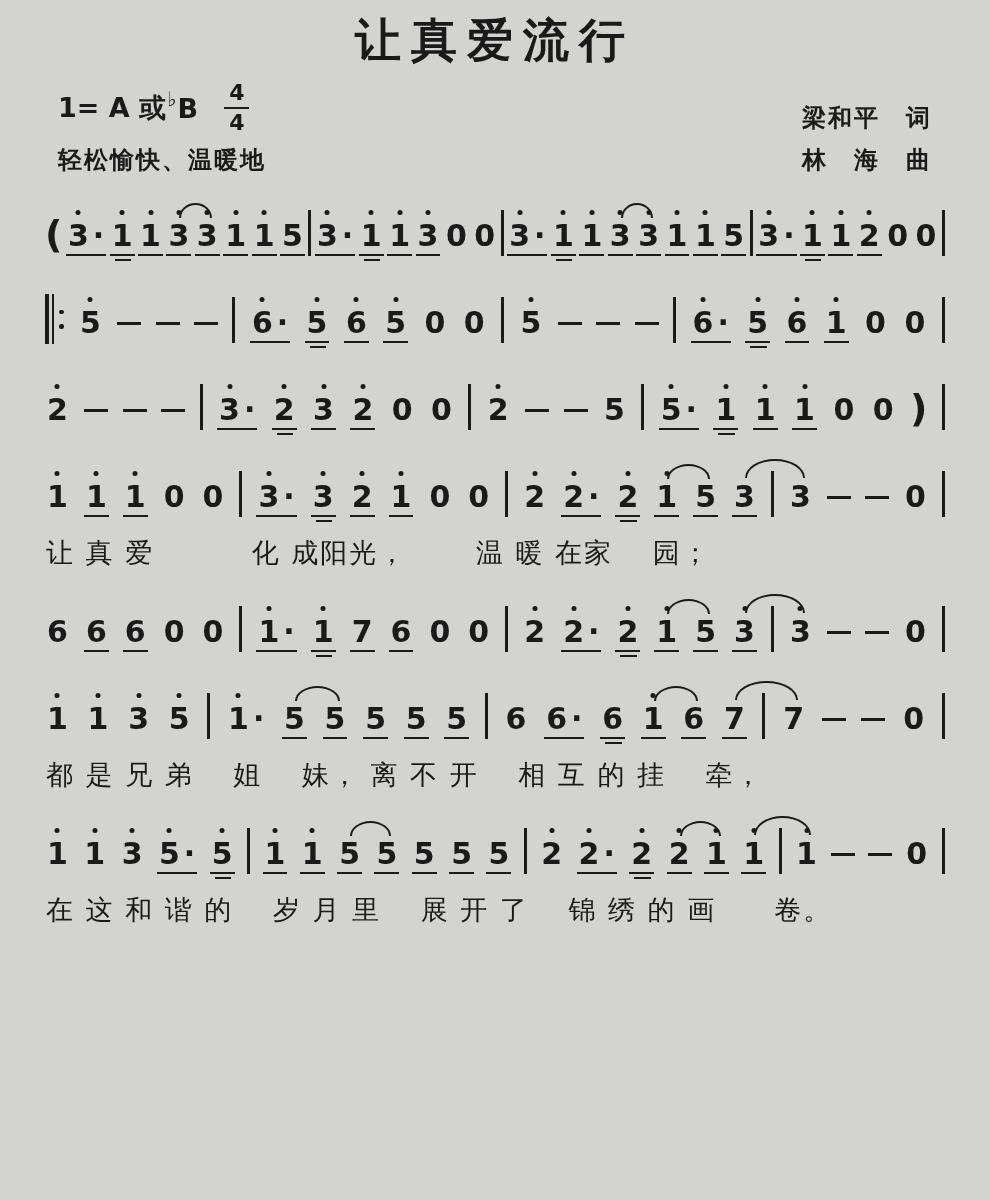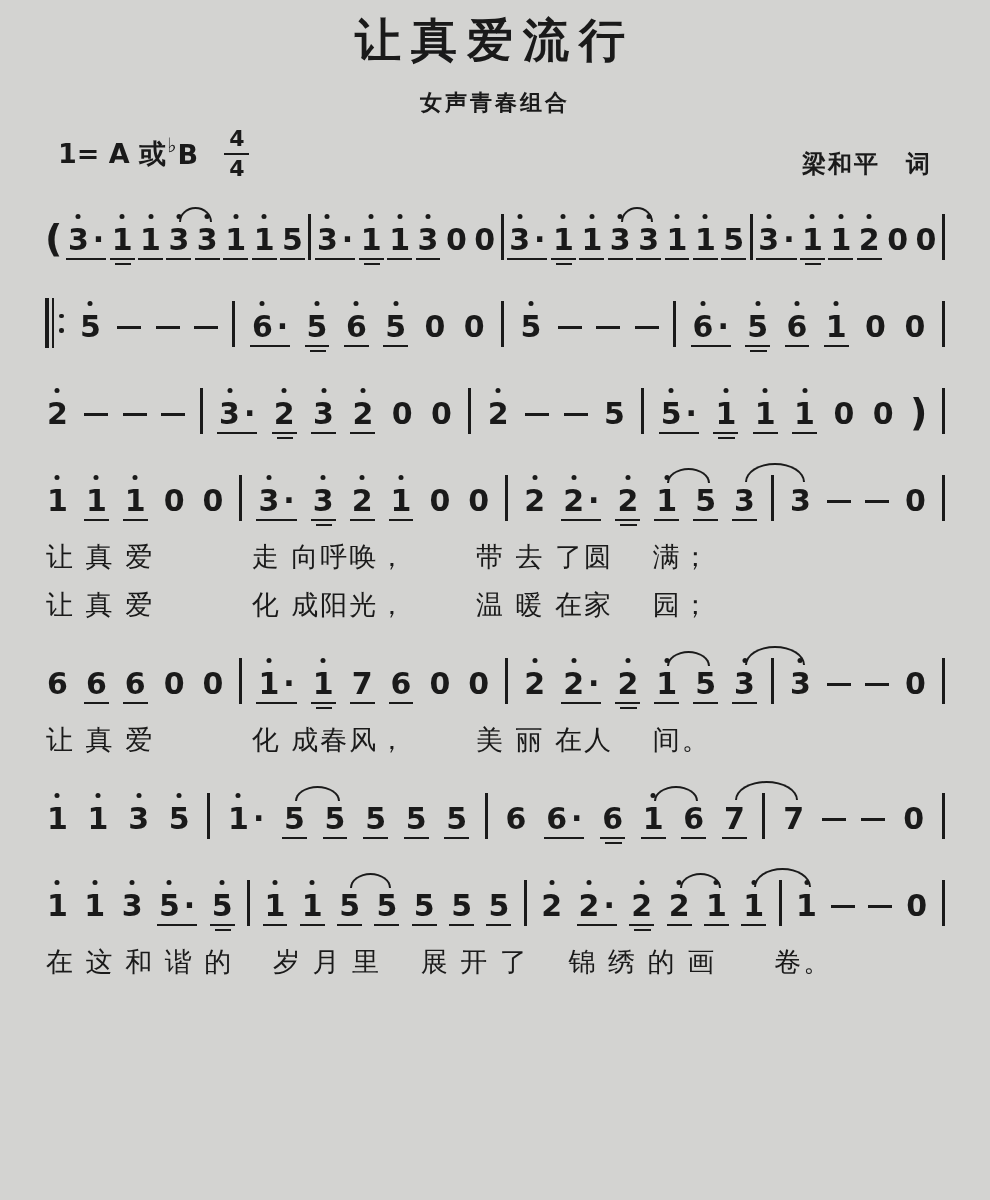--- a/index.html
+++ b/index.html
@@ -49,35 +49,38 @@
        border-radius:50% 50% 0 0 / 100% 100% 0 0;}
   .arc.big{height:17px;}
   
   .lyric{font-size:27px;font-weight:500;padding-left:46px;white-space:pre;margin:9px 0 0;letter-spacing:2px;line-height:1.45;}
 </style>
 </head>
 <body style="--ink: #1a1a1a; background: rgb(211, 211, 209);">
 
 <div class="sheet">
   <h1 class="title">让真爱流行</h1>
-  <div class="subtitle">女声青春组合</div>
 
   <div class="meta-row">
     <div class="key-sig">
       <span>1= A 或 </span>
         <span class="flat">♭</span>
         <span>B</span>
       <span class="frac">
         <span class="ftop">4</span>
         <span class="fbot">4</span>
       </span>
     </div>
     <div class="credit">梁和平　词</div>
   </div>
 
+  <div class="meta-row">
+    <div class="tempo">轻松愉快、温暖地</div>
+    <div class="credit">林　海　曲</div>
+  </div>
 
   <div class="score" id="score">
       <div class="mline">
         <span class="tok paren">(</span>
         <span class="tok note"><span class="num">3<span class="odot"></span></span><span class="aug">·</span><span class="ul"></span></span>
         <span class="tok note"><span class="num">1<span class="odot"></span></span><span class="ul"></span><span class="ul ul2"></span></span>
         <span class="tok note"><span class="num">1<span class="odot"></span></span><span class="ul"></span></span>
         <span class="tok note"><span class="num">3<span class="odot"></span></span><span class="ul"></span></span>
         <span class="tok note"><span class="num">3<span class="odot"></span></span><span class="ul"></span></span>
         <span class="tok note"><span class="num">1<span class="odot"></span></span><span class="ul"></span></span>
@@ -193,21 +196,20 @@
         <span class="tok note"><span class="num">3</span><span class="ul"></span></span>
         <span class="tok bar"></span>
         <span class="tok note"><span class="num">3</span></span>
         <span class="tok dash"></span>
         <span class="tok dash"></span>
         <span class="tok note"><span class="num">0</span></span>
         <span class="tok bar"></span>
         <span class="arc" style="left: 666.5px; width: 39px; top: 0px;"></span>
         <span class="arc big" style="left: 744.5px; width: 56px; top: -5px;"></span>
       </div>
-      <div class="lyric">让 真 爱　　　 走 向呼唤，　　 带 去 了圆　 满；</div>
       <div class="lyric">让 真 爱　　　 化 成阳光，　　 温 暖 在家　 园；</div>
       <div class="mline">
         <span class="tok note"><span class="num">6</span></span>
         <span class="tok note"><span class="num">6</span><span class="ul"></span></span>
         <span class="tok note"><span class="num">6</span><span class="ul"></span></span>
         <span class="tok note"><span class="num">0</span></span>
         <span class="tok note"><span class="num">0</span></span>
         <span class="tok bar"></span>
         <span class="tok note"><span class="num">1<span class="odot"></span></span><span class="aug">·</span><span class="ul"></span></span>
         <span class="tok note"><span class="num">1<span class="odot"></span></span><span class="ul"></span><span class="ul ul2"></span></span>
@@ -224,21 +226,20 @@
         <span class="tok note"><span class="num">3<span class="odot"></span></span><span class="ul"></span></span>
         <span class="tok bar"></span>
         <span class="tok note"><span class="num">3<span class="odot"></span></span></span>
         <span class="tok dash"></span>
         <span class="tok dash"></span>
         <span class="tok note"><span class="num">0</span></span>
         <span class="tok bar"></span>
         <span class="arc" style="left: 666.5px; width: 39px; top: 0px;"></span>
         <span class="arc big" style="left: 744.5px; width: 56px; top: -5px;"></span>
       </div>
-      <div class="lyric">让 真 爱　　　 化 成春风，　　 美 丽 在人　 间。</div>
       <div class="mline">
         <span class="tok note"><span class="num">1<span class="odot"></span></span></span>
         <span class="tok note"><span class="num">1<span class="odot"></span></span></span>
         <span class="tok note"><span class="num">3<span class="odot"></span></span></span>
         <span class="tok note"><span class="num">5<span class="odot"></span></span></span>
         <span class="tok bar"></span>
         <span class="tok note"><span class="num">1<span class="odot"></span></span><span class="aug">·</span></span>
         <span class="tok note"><span class="num">5</span><span class="ul"></span></span>
         <span class="tok note"><span class="num">5</span><span class="ul"></span></span>
         <span class="tok note"><span class="num">5</span><span class="ul"></span></span>
@@ -254,20 +255,21 @@
         <span class="tok bar"></span>
         <span class="tok note"><span class="num">7</span></span>
         <span class="tok dash"></span>
         <span class="tok dash"></span>
         <span class="tok note"><span class="num">0</span></span>
         <span class="tok bar"></span>
         <span class="arc" style="left: 294.5px; width: 41px; top: 0px;"></span>
         <span class="arc" style="left: 653.5px; width: 40px; top: 0px;"></span>
         <span class="arc big" style="left: 734.5px; width: 59px; top: -5px;"></span>
       </div>
+      <div class="lyric">都 是 兄 弟　 姐　 妹， 离 不 开　 相 互 的 挂　 牵，</div>
       <div class="mline">
         <span class="tok note"><span class="num">1<span class="odot"></span></span></span>
         <span class="tok note"><span class="num">1<span class="odot"></span></span></span>
         <span class="tok note"><span class="num">3<span class="odot"></span></span></span>
         <span class="tok note"><span class="num">5<span class="odot"></span></span><span class="aug">·</span><span class="ul"></span></span>
         <span class="tok note"><span class="num">5<span class="odot"></span></span><span class="ul"></span><span class="ul ul2"></span></span>
         <span class="tok bar"></span>
         <span class="tok note"><span class="num">1<span class="odot"></span></span><span class="ul"></span></span>
         <span class="tok note"><span class="num">1<span class="odot"></span></span><span class="ul"></span></span>
         <span class="tok note"><span class="num">5</span><span class="ul"></span></span>

